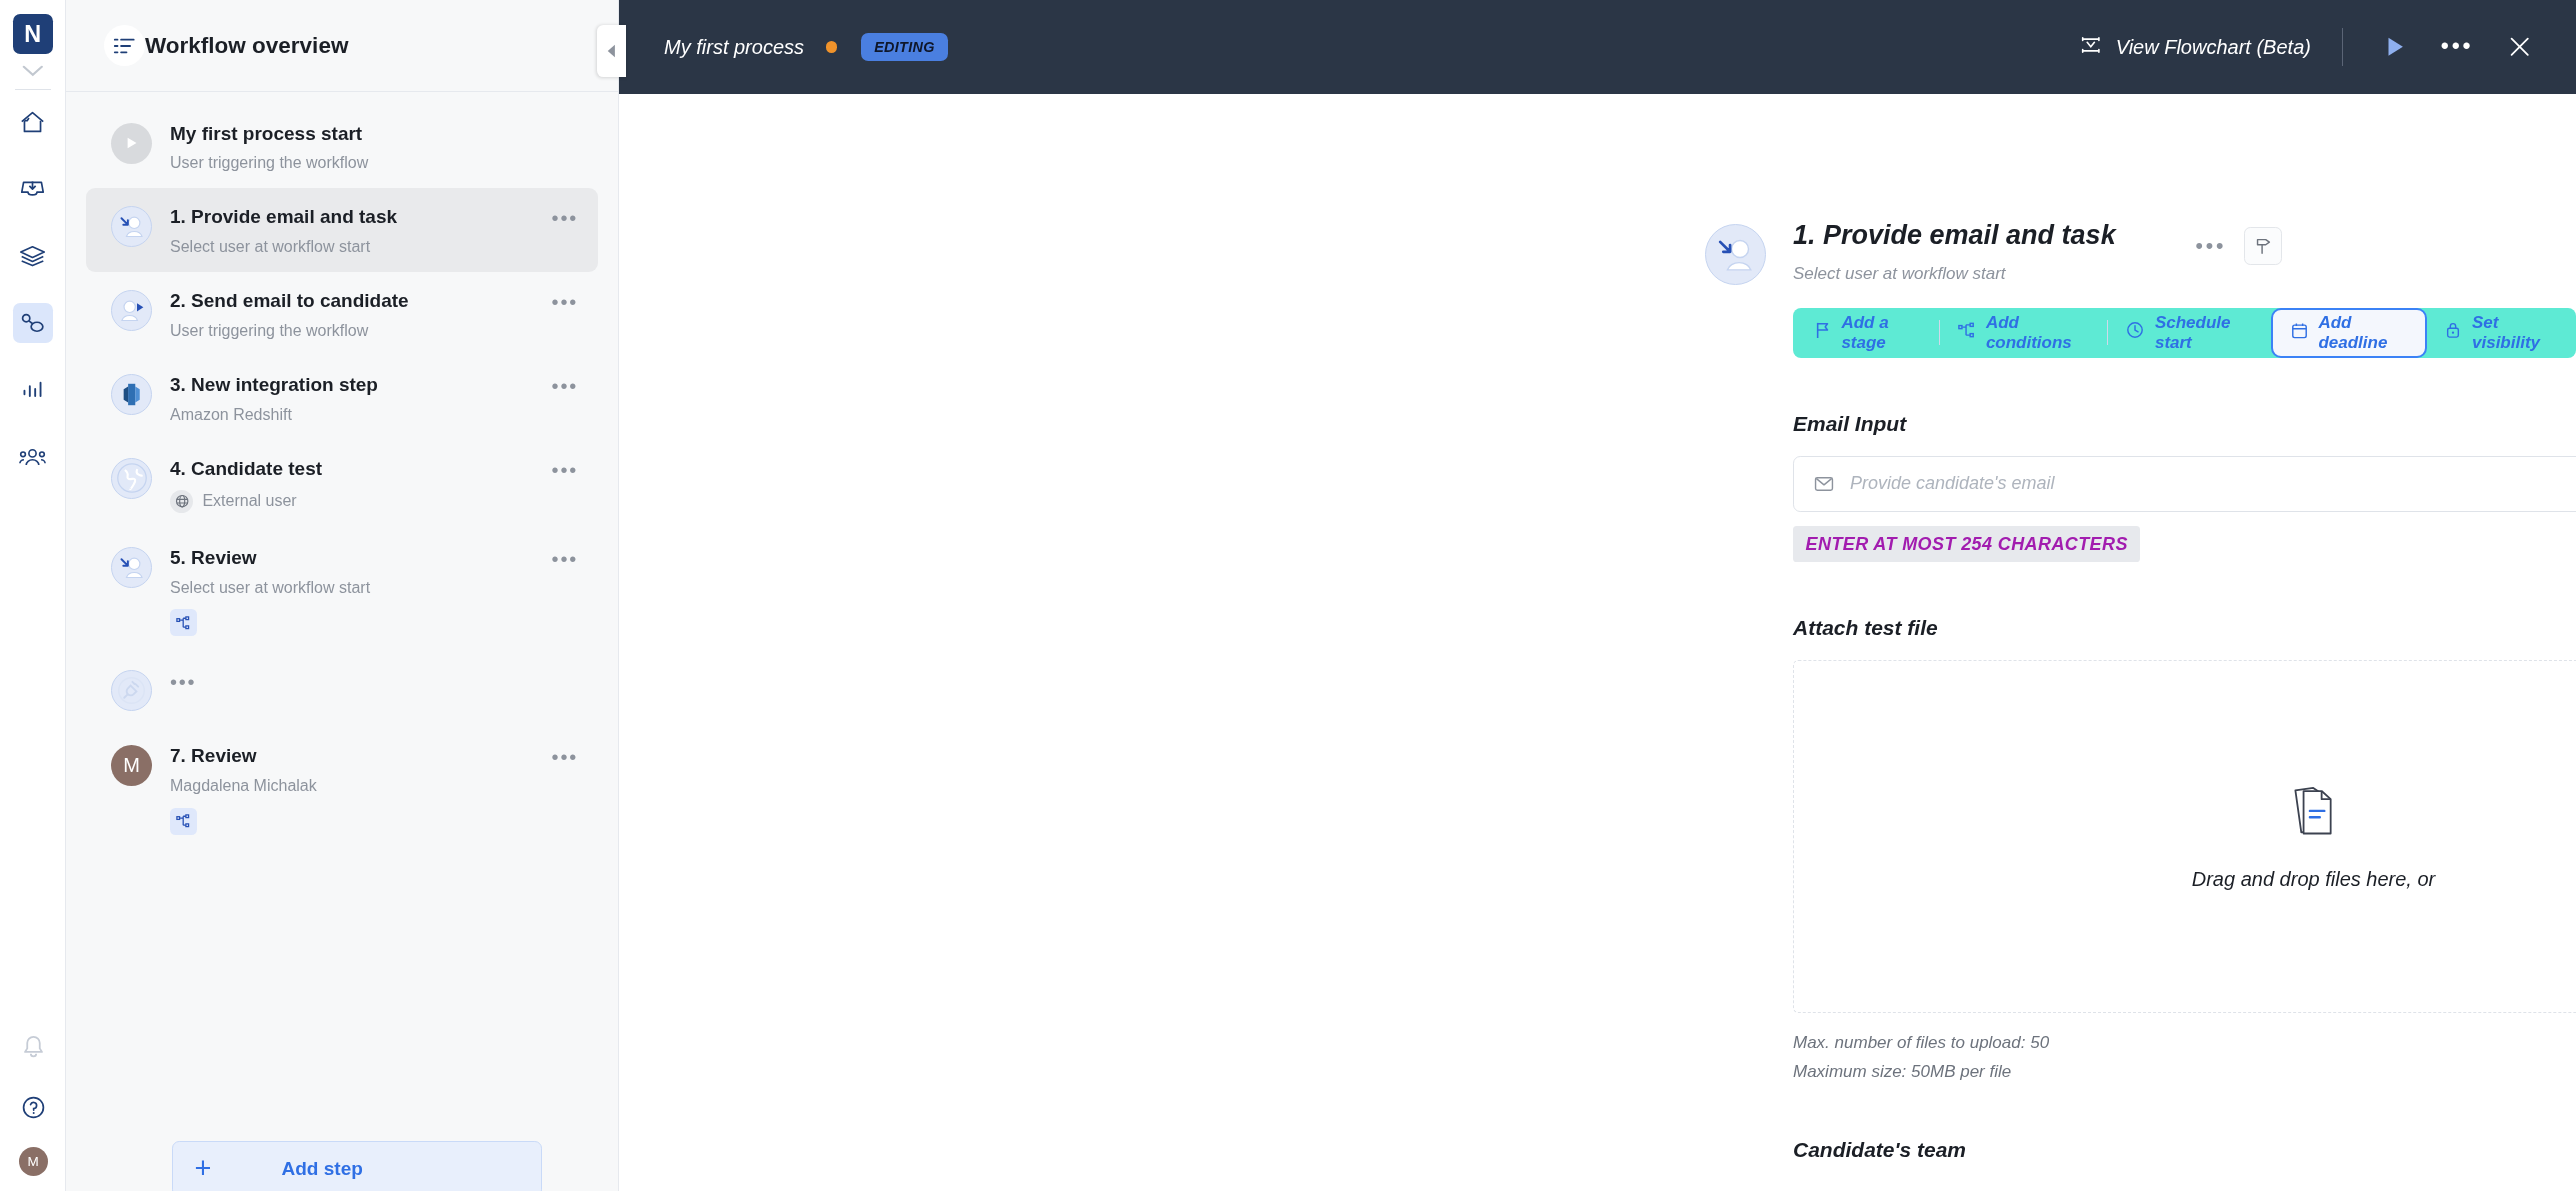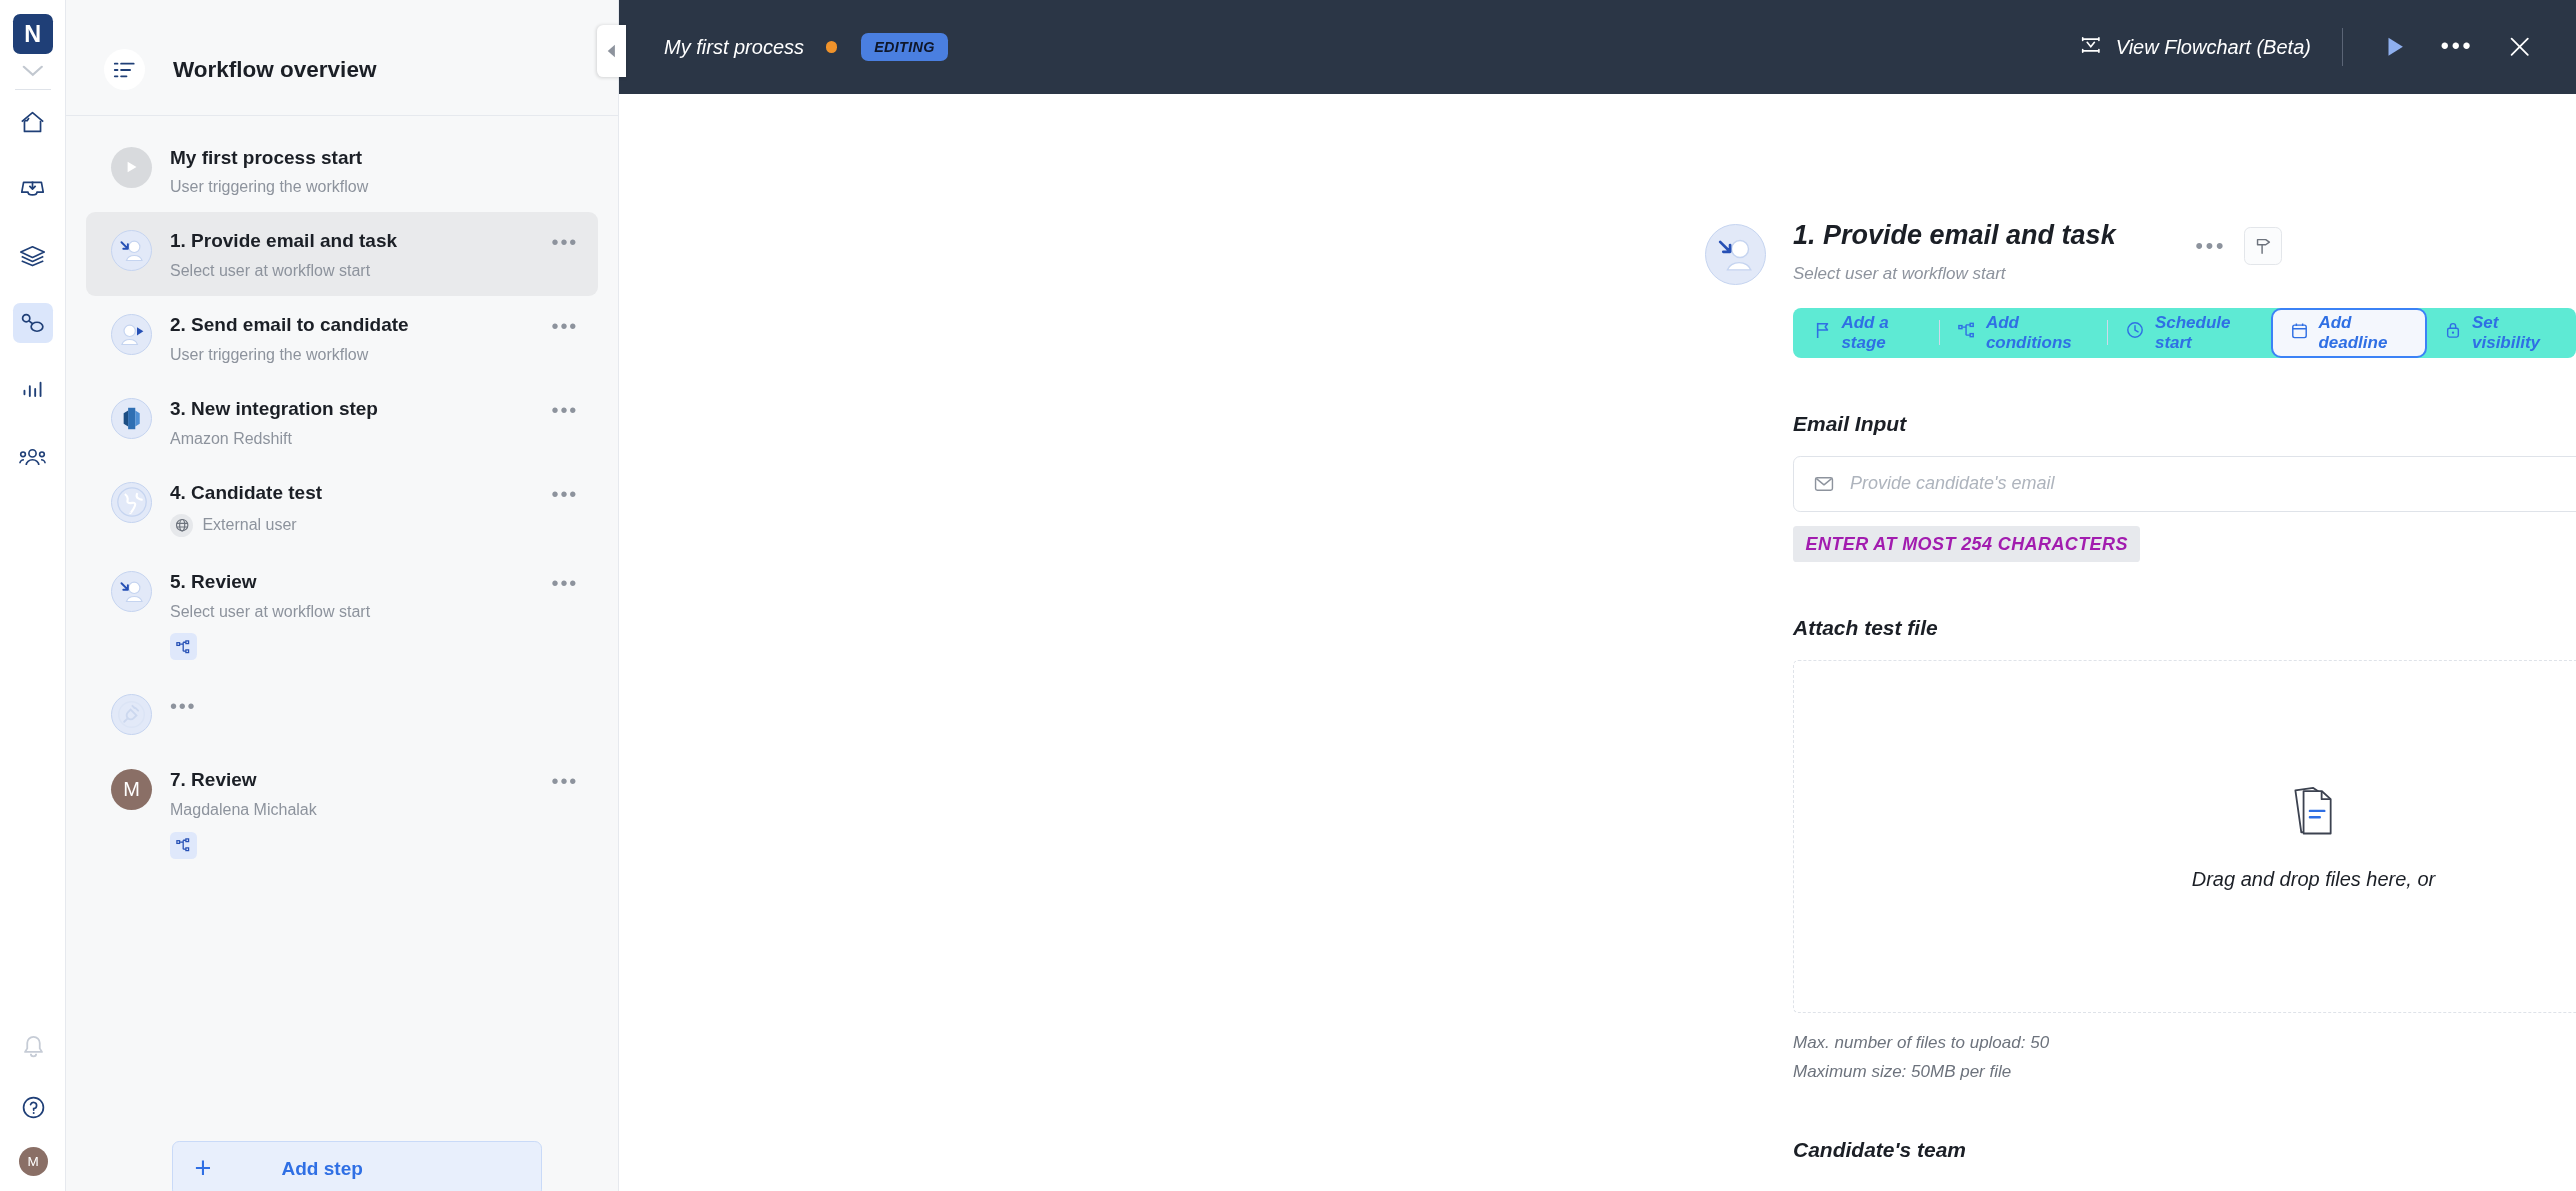--- a/index.html
+++ b/index.html
@@ -45,24 +45,23 @@
   }
 
   
   .sidebar {
     width: 553px; flex: 0 0 553px; height: 1192px;
     background: #f7f8f9;
     border-right: 0.9px solid #e6e9ee;
     position: relative; overflow: hidden;
   }
   .sb-header {
-    display: flex; align-items: center; gap: 28px;
+    display: flex; align-items: center; gap: 0;
     padding: 25px 0 25px 38px;
     border-bottom: 0.9px solid #e6e9ee;
-    margin-top: 24px;
   }
   .sb-header-icon {
     width: 41px; height: 41px; border-radius: 50%;
     background: #ffffff; display: flex; align-items: center; justify-content: center;
     color: #1f3f77;
   }
   .sb-header-title { font-size: 22.5px; font-weight: 700; color: #1b1f26; }
 
   .sb-list { padding: 12.6px 20px 0 20px; }
   .sb-item {

